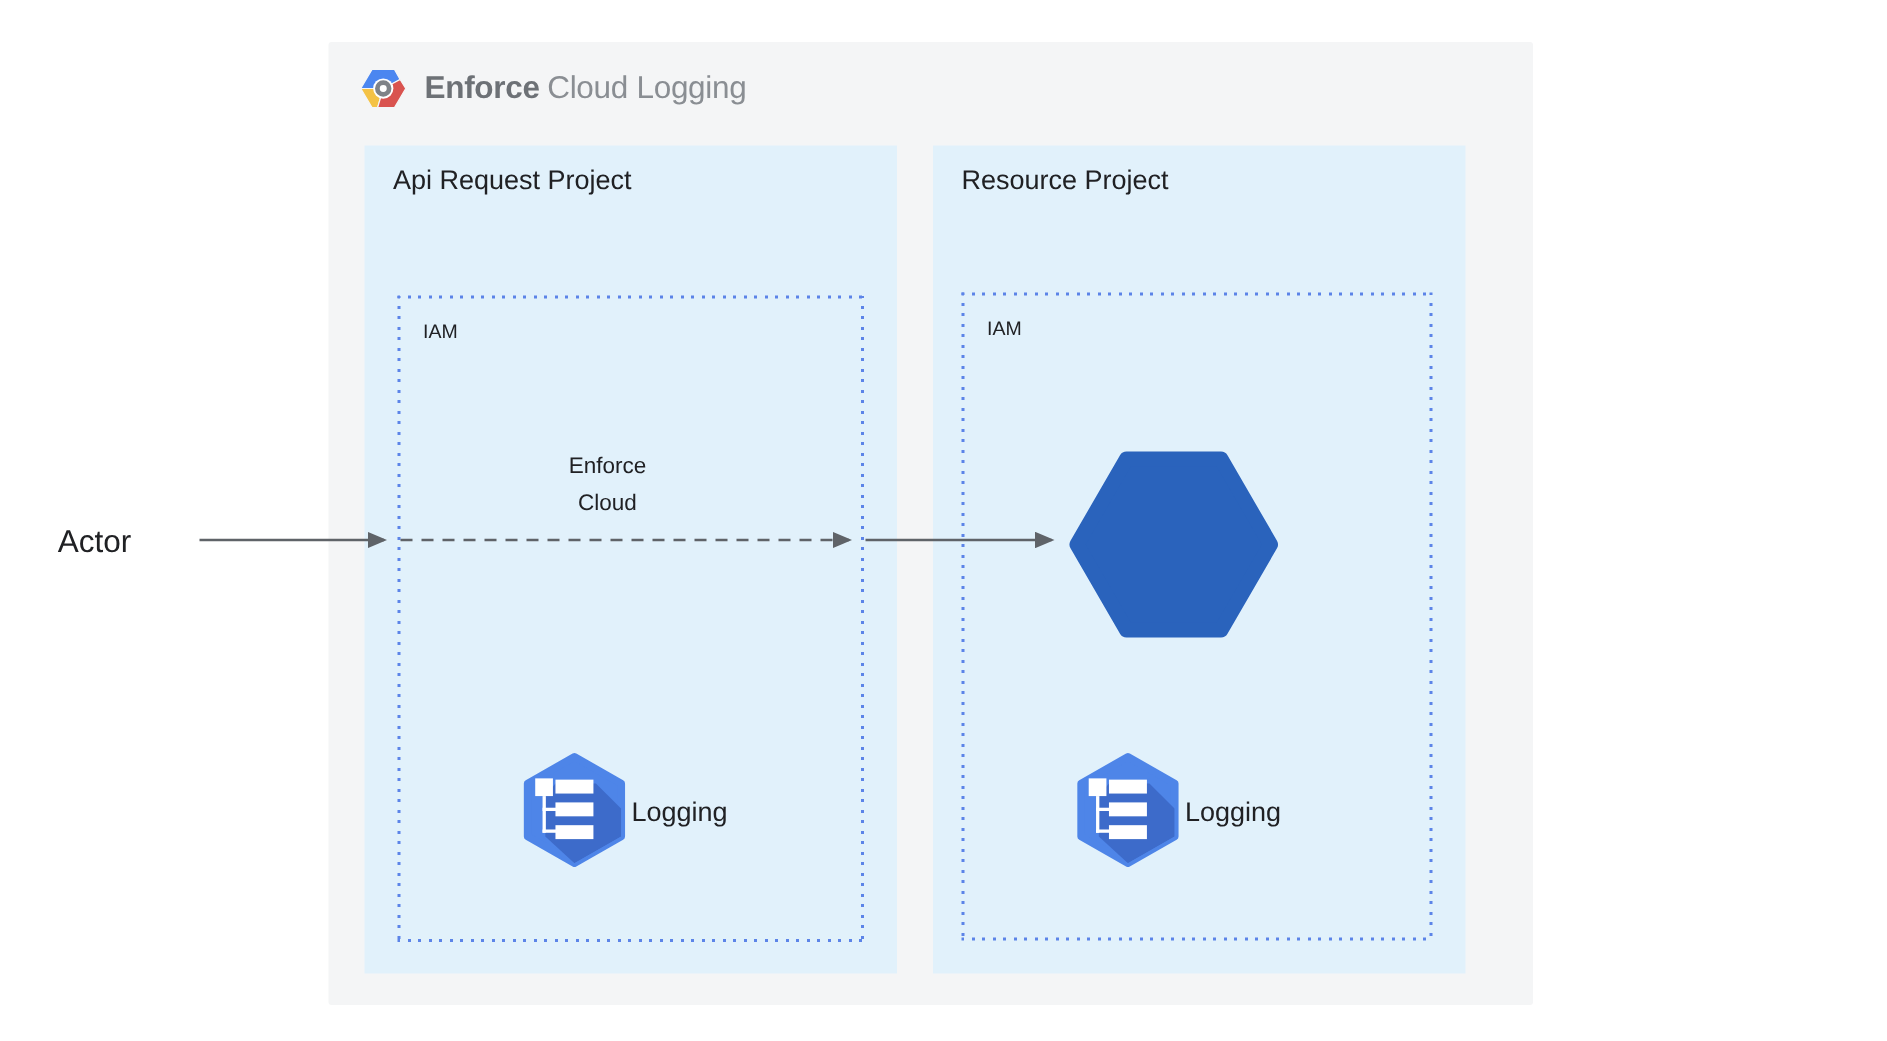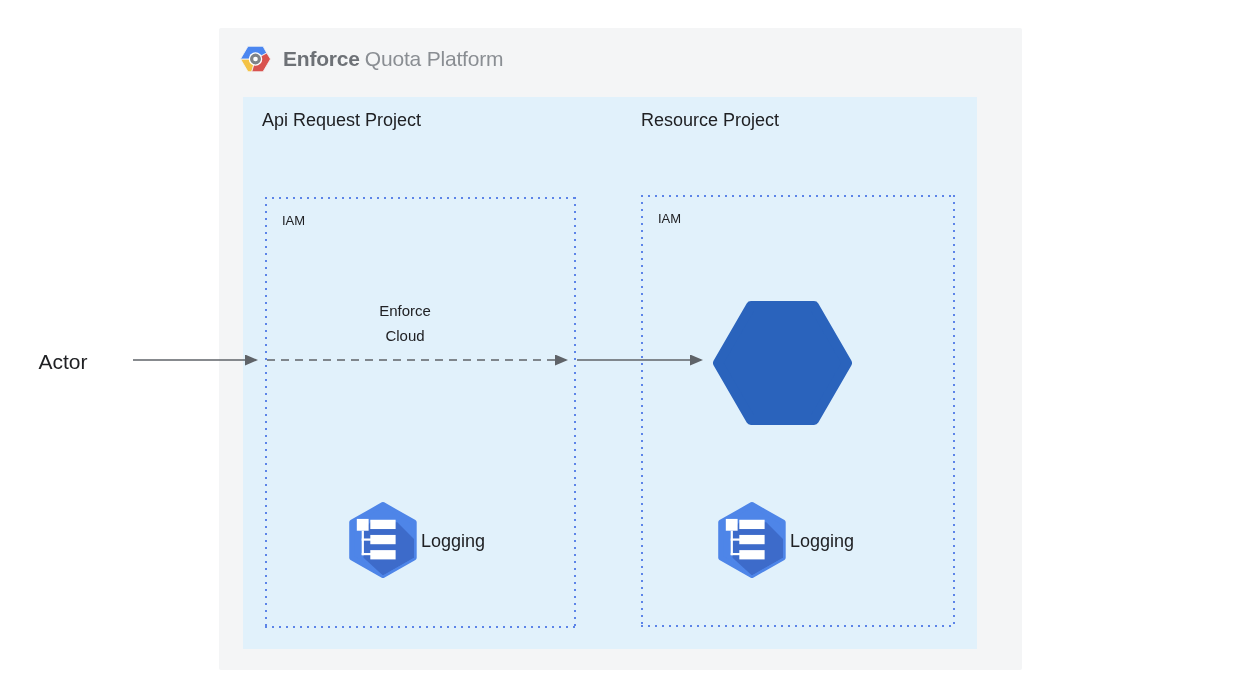--- a/index.html
+++ b/index.html
@@ -11,21 +11,21 @@
 
   
   .logo{position:absolute;left:20px;top:16px;display:flex;align-items:center;}
   .logo svg{width:33px;height:30px;display:block;}
   .logo-text{margin-left:11px;font-size:21px;letter-spacing:-0.2px;white-space:nowrap;}
   .logo-brand{font-weight:bold;color:var(--logo-gray,#6d7176);}
   .logo-product{font-weight:normal;color:var(--logo-light-gray,#8a8e93);margin-left:5px;}
 
   
   .project{position:absolute;top:69px;width:355px;height:552px;background:var(--project-bg,#e1f1fb);}
-  .project-left{left:24px;padding-left:40px;}
+  .project-left{left:24px;}
   .project-right{left:403px;}
   .project-title{position:absolute;left:19px;top:13px;font-size:18px;color:var(--text,#202124);}
 
   
   .iam-box{position:absolute;
     background-image:
       repeating-linear-gradient(90deg, var(--dotted-border,#5c84e8) 0 2px, transparent 2px 7px),
       repeating-linear-gradient(90deg, var(--dotted-border,#5c84e8) 0 2px, transparent 2px 7px),
       repeating-linear-gradient(180deg, var(--dotted-border,#5c84e8) 0 2px, transparent 2px 7px),
       repeating-linear-gradient(180deg, var(--dotted-border,#5c84e8) 0 2px, transparent 2px 7px);
@@ -82,21 +82,21 @@
 
     <div class="logo">
       <svg viewBox="0 0 44 38" aria-hidden="true">
         <polygon class="logo-seg logo-yellow" points="2,19 22,19 17,36 12,36"></polygon>
         <polygon class="logo-seg logo-blue" points="2,19 12,2 32,2 37,11 22,19"></polygon>
         <polygon class="logo-seg logo-red" points="37,11 42,19 32,36 17,36 22,19"></polygon>
         <circle cx="22" cy="19" r="9" fill="#ffffff"></circle>
         <circle class="logo-ring" cx="22" cy="19" r="5.2"></circle>
       </svg>
       <span class="logo-text">
-        <span class="logo-brand">Enforce</span><span class="logo-product">Quota Platform</span>
+        <span class="logo-brand">Enforce</span><span class="logo-product">Cloud Logging</span>
       </span>
     </div>
 
     <div class="project project-left">
       <div class="project-title">Api Request Project</div>
 
       <div class="iam-box iam-box-left">
         <div class="iam-label">IAM</div>
 
         <div class="flow-label">

